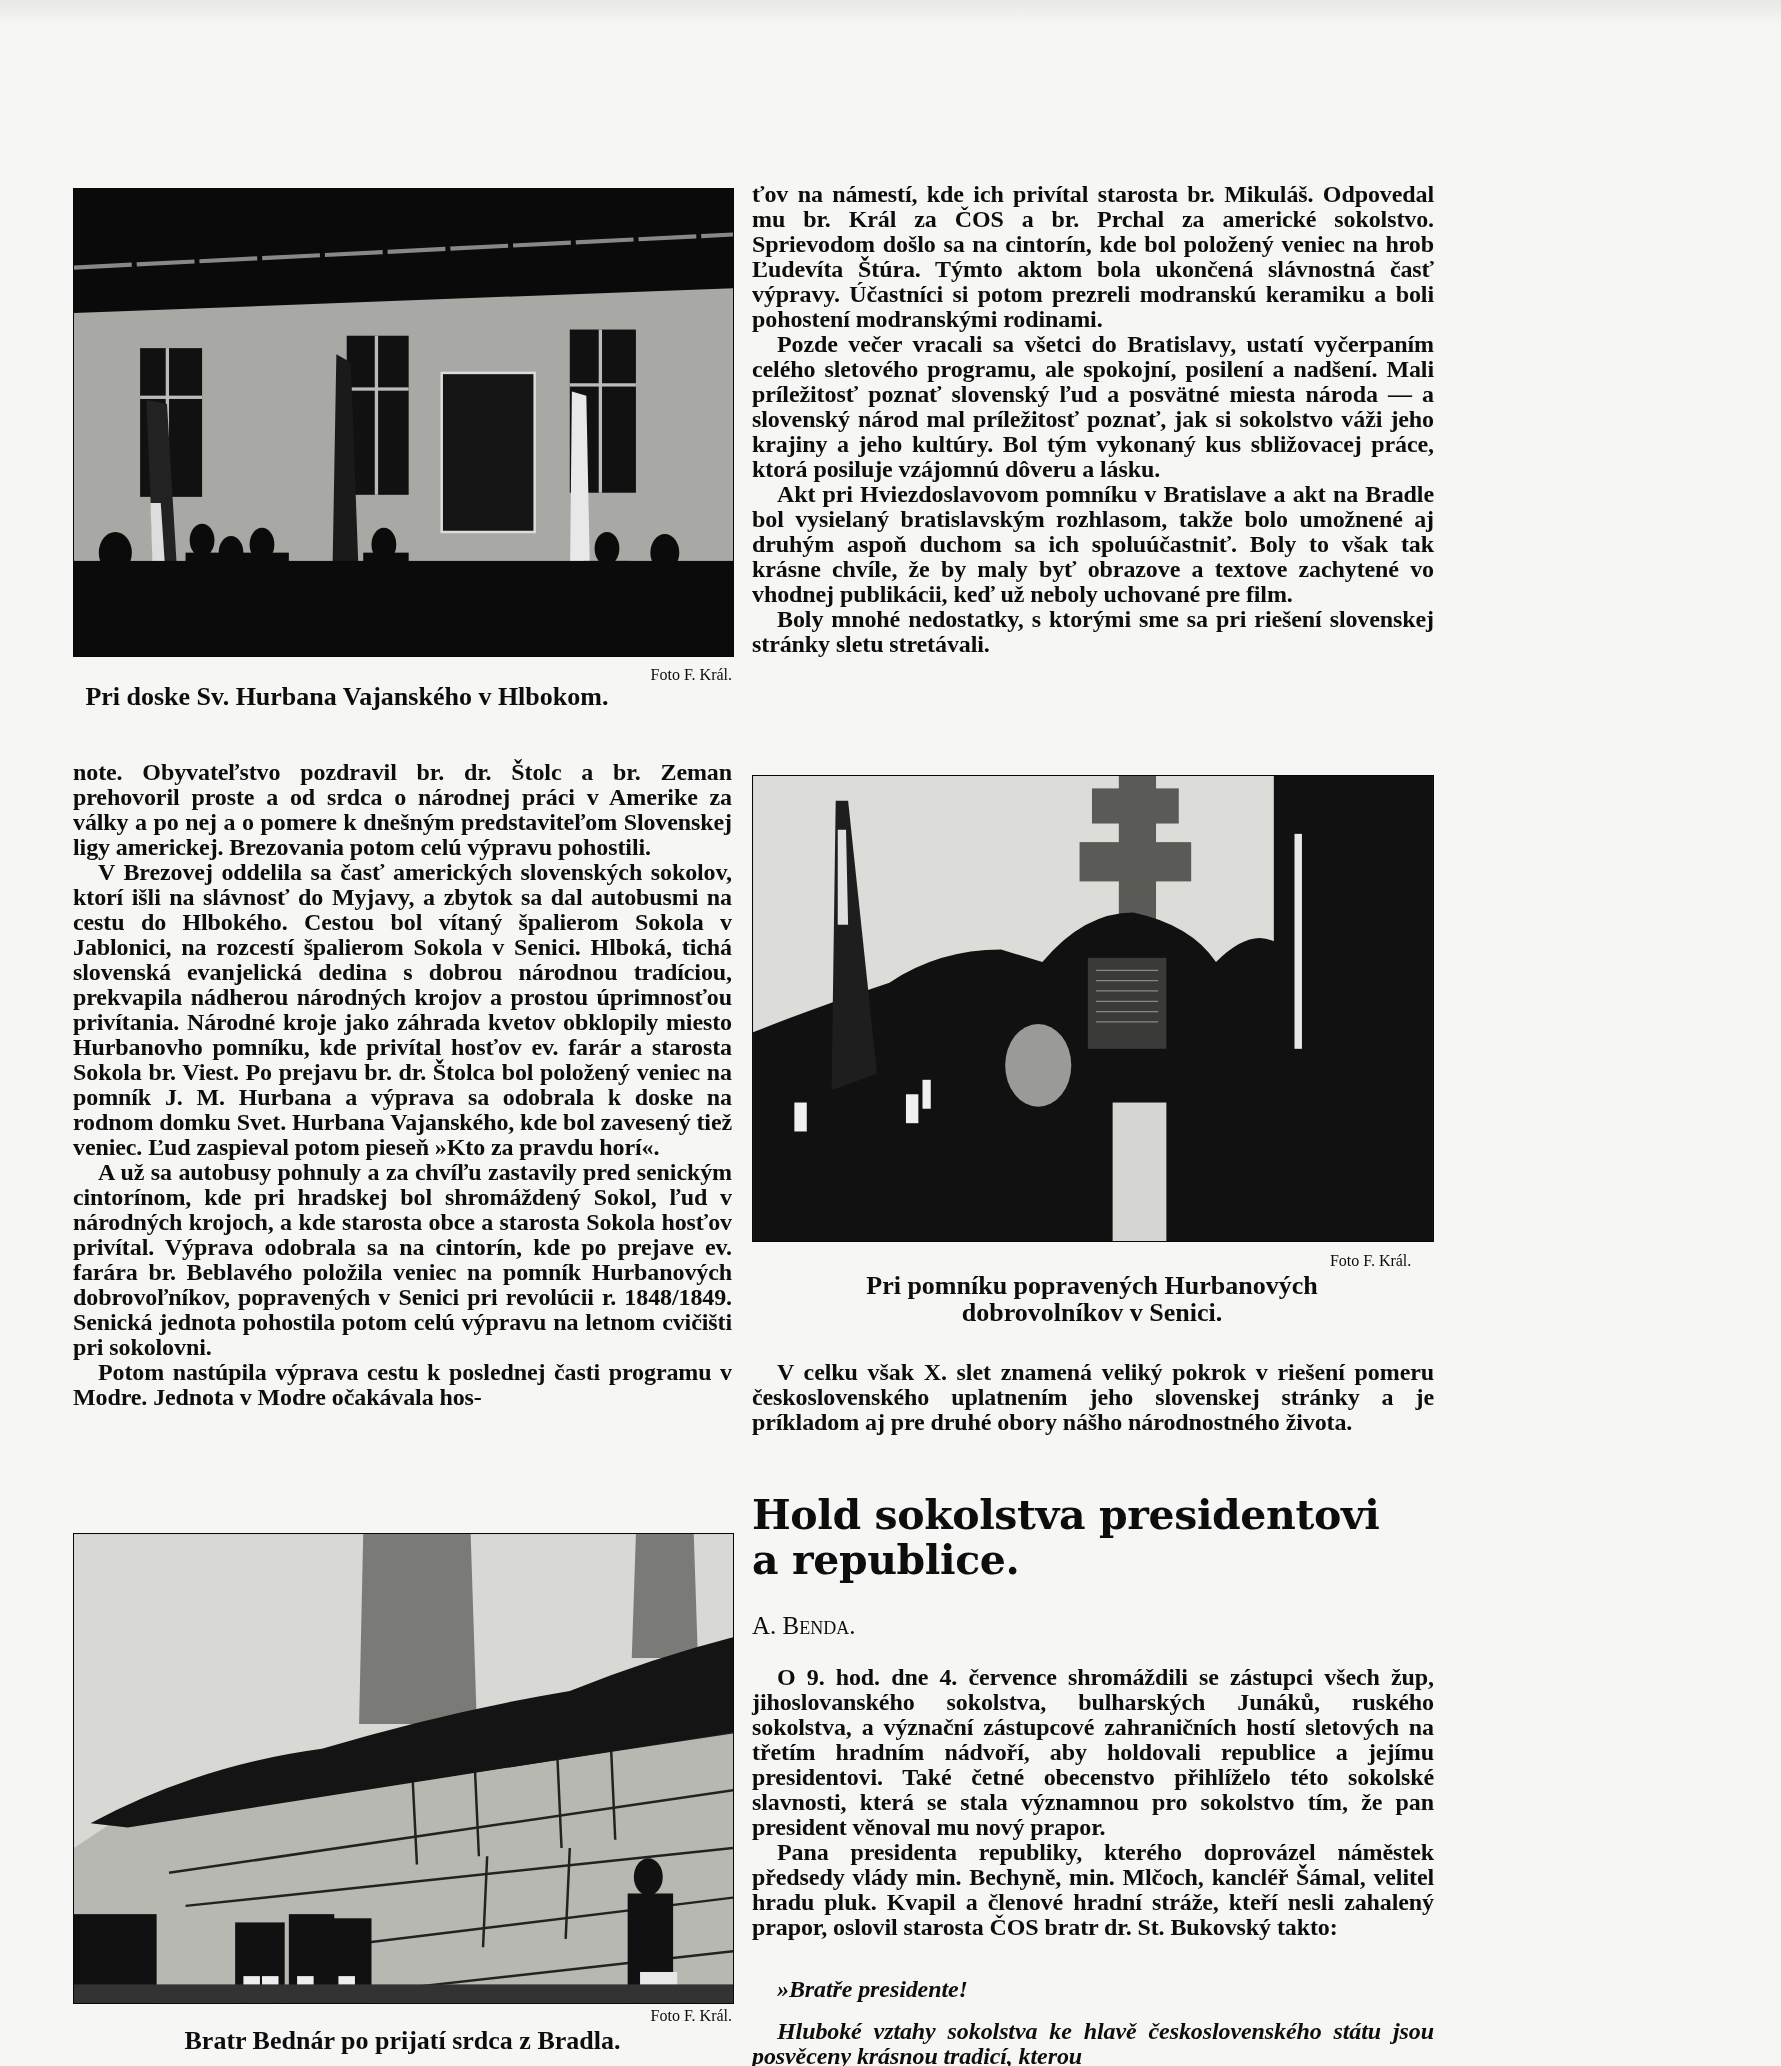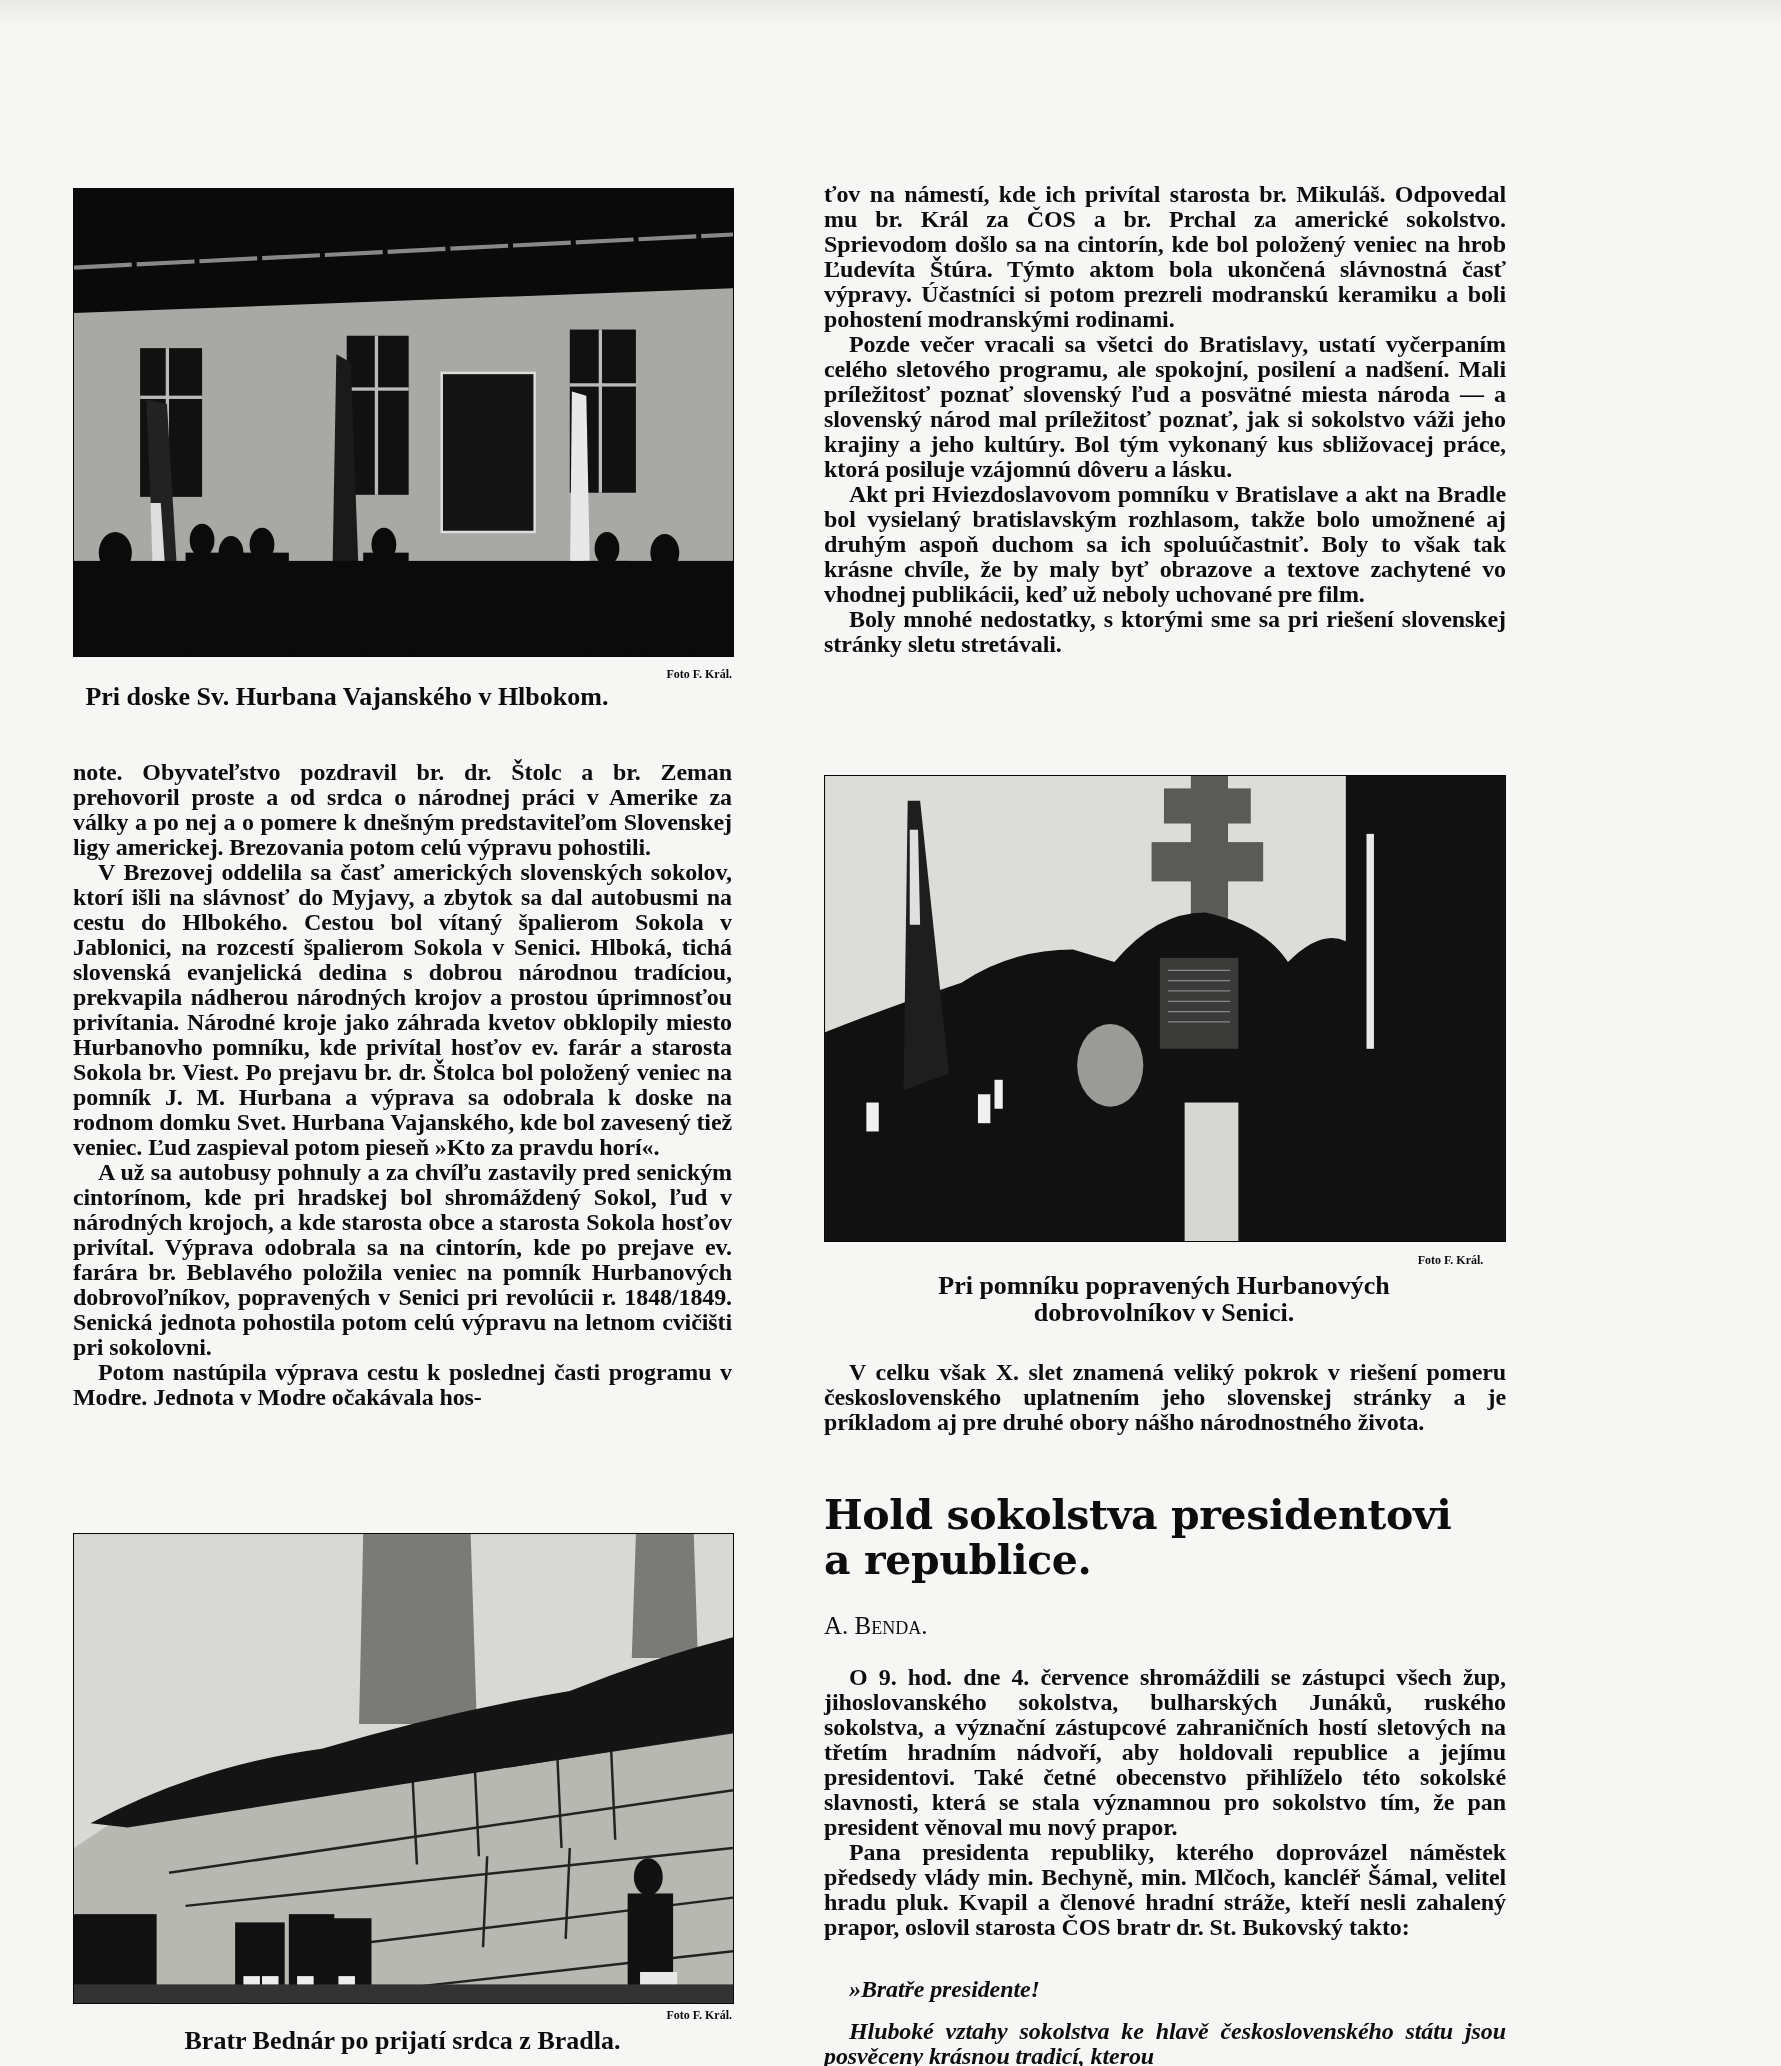--- a/index.html
+++ b/index.html
@@ -8,28 +8,28 @@
     background: #f6f6f4;
     position: relative;
     overflow: hidden;
     font-family: "DejaVu Serif", "Liberation Serif", serif;
     color: #0d0d0d;
   }
   .page-edge-top { position: absolute; left: 0; top: 0; width: 1781px; height: 25px;
     background: linear-gradient(#e8e8e6, #f6f6f4); }
   .col { position: absolute; }
   .col-left { left: 73px; top: 188px; width: 659px; }
-  .col-right { left: 824px; top: 182px; width: 682px; }
+  .col-right { left: 752px; top: 182px; width: 682px; }
 
   .photo { position: relative; background: #111; overflow: hidden; border: 1.7px solid #080808; }
   .photo-1 { width: 659px; height: 467px; }
   .photo-2 { width: 680px; height: 465px; margin-top: 0; }
   .photo-3 { width: 659px; height: 469px; }
 
-  .credit { text-align: right; font-size: 12px; font-weight: bold; line-height: 21.5px; margin-top: 7.4px;
+  .credit { text-align: right; font-size: 16px; font-weight: normal; line-height: 21.5px; margin-top: 7.4px;
     font-family: "Liberation Serif", "DejaVu Serif", serif; }
   .caption { text-align: center; font-size: 26px; font-weight: bold; line-height: 27px;
     font-family: "Liberation Serif", "DejaVu Serif", serif; }
 
   .para { font-size: 24px; line-height: 25px; text-align: justify; margin: 0;
     font-family: "Liberation Serif", "DejaVu Serif", serif; font-weight: bold; letter-spacing: -0.1px; }
   .para.indent { text-indent: 25px; }
   .para.noind { text-indent: 0; }
 
   .heading { font-family: "DejaVu Serif", serif; font-weight: 900; font-size: 41px; line-height: 45px;

